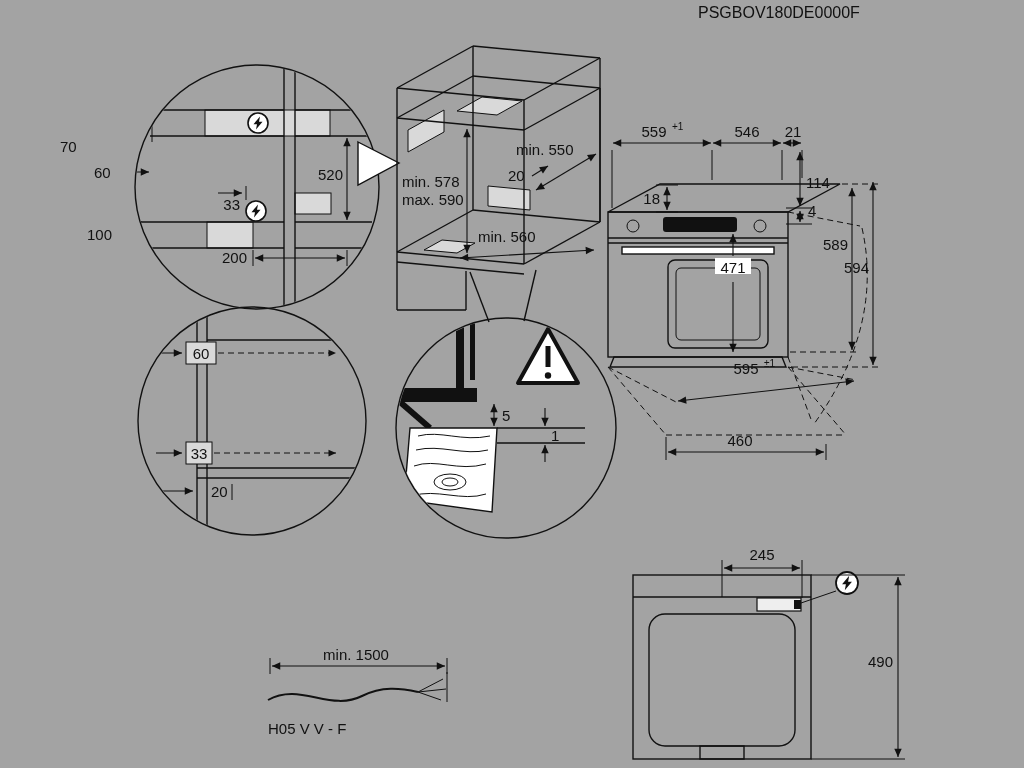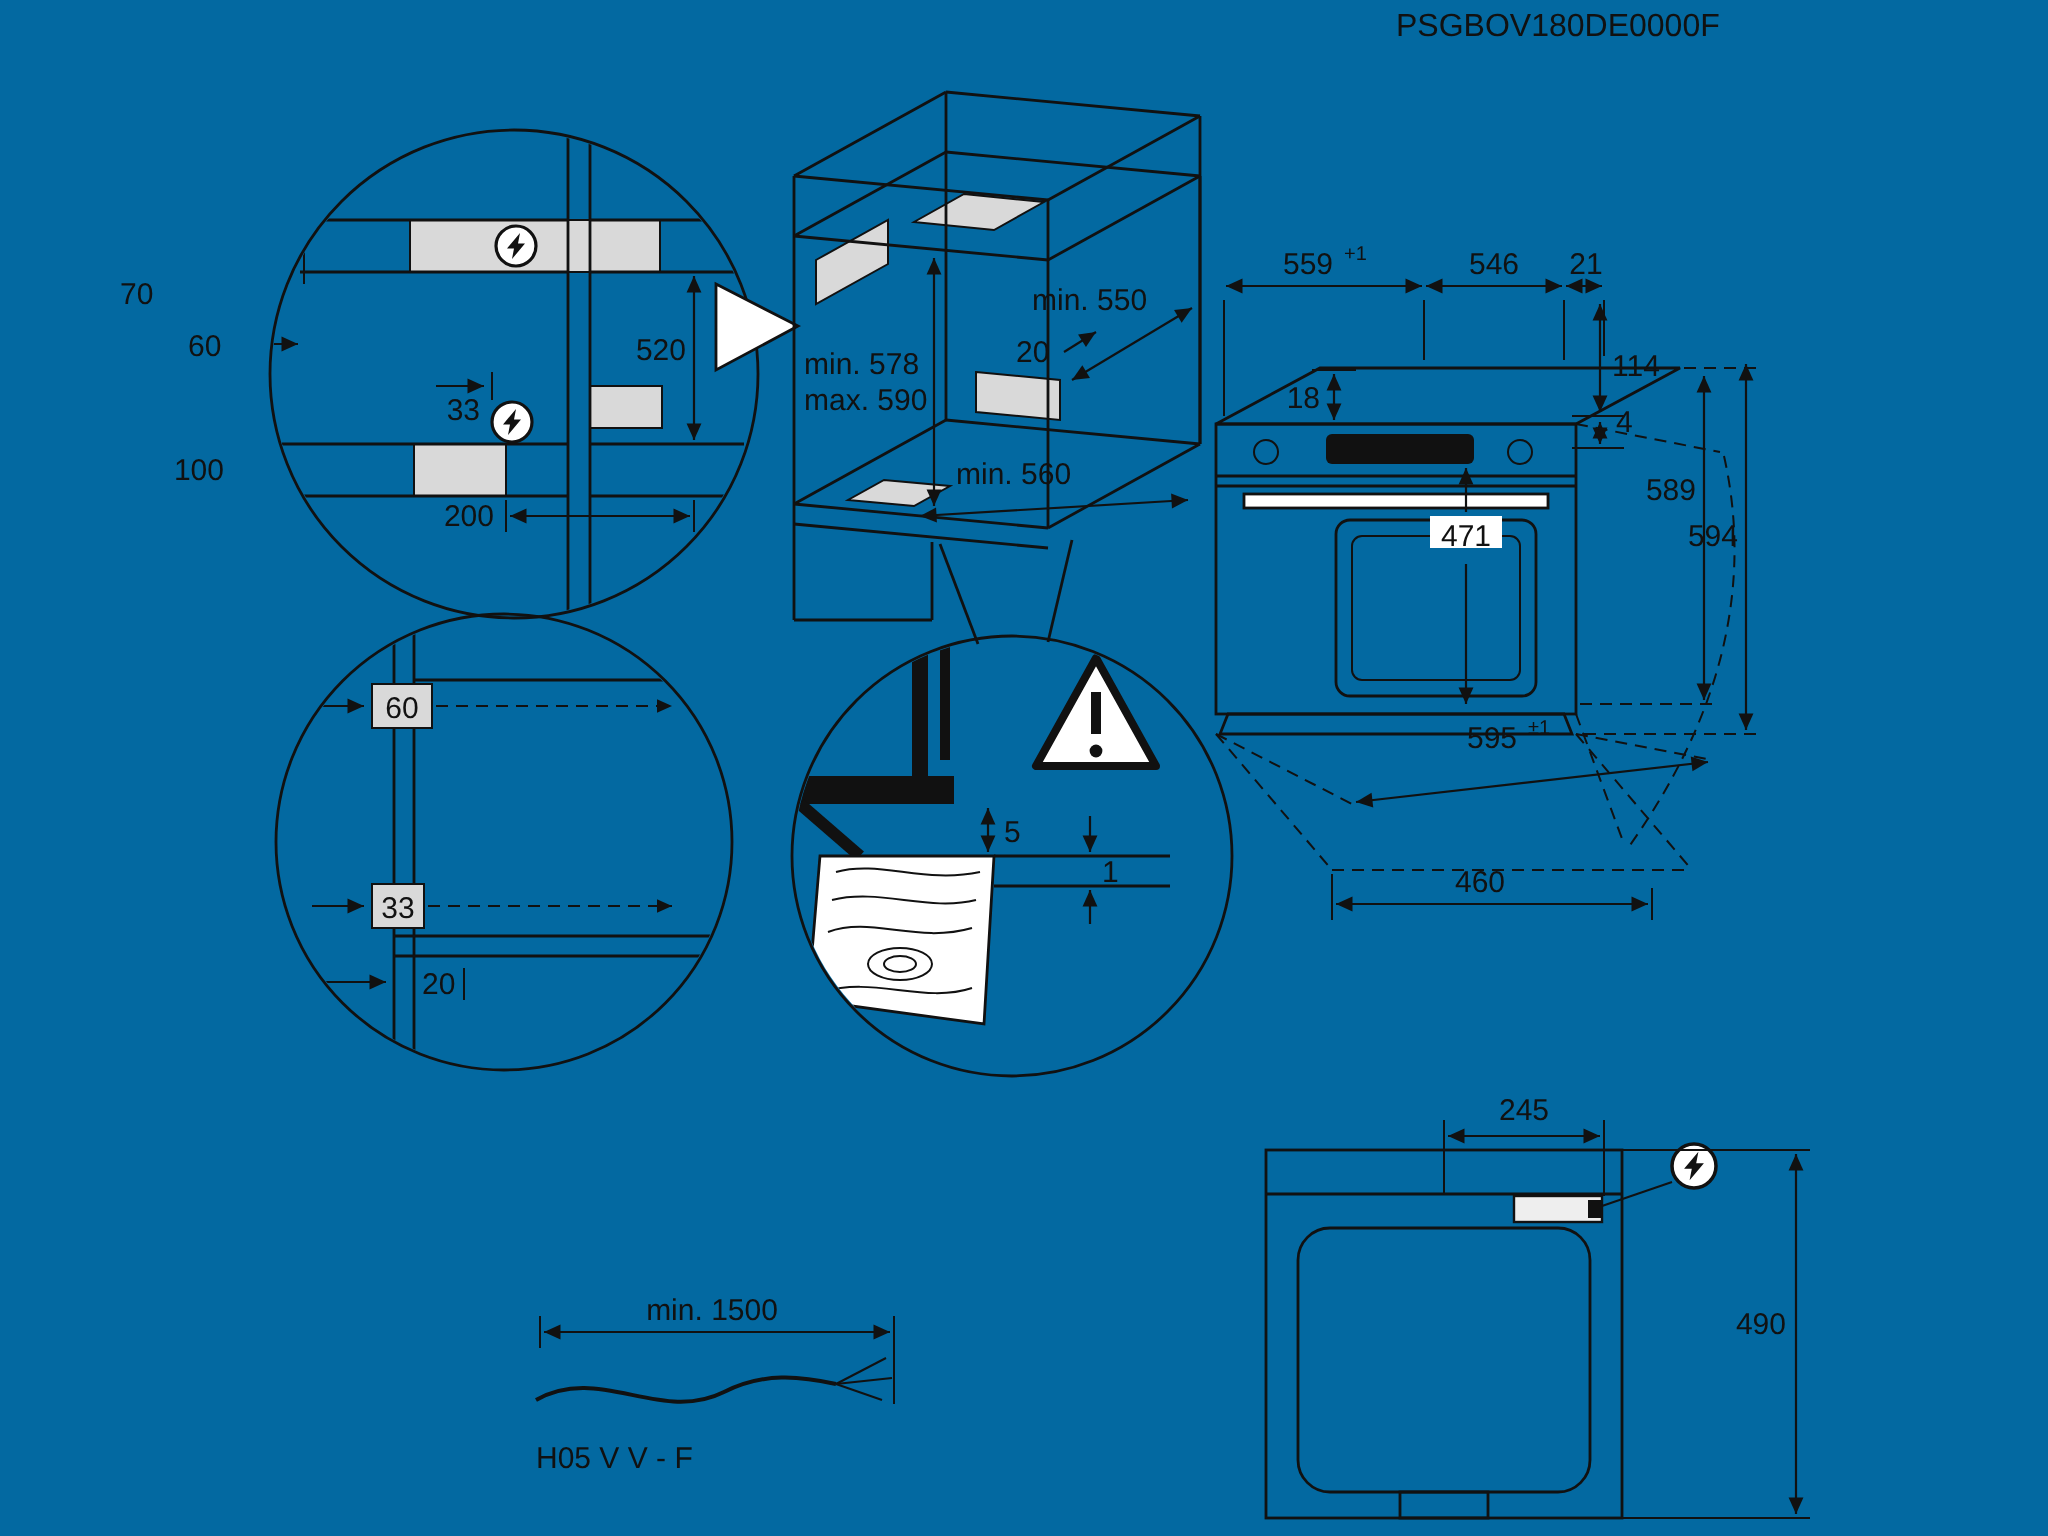--- a/index.html
+++ b/index.html
@@ -1,16 +1,16 @@
 <!DOCTYPE html>
 <html><head>
 <meta charset="utf-8">
 <style>
   html,body{margin:0;padding:0;background:#ffffff;}
-  #stage{position:relative;width:1024px;height:768px;background:#0369a1;overflow:hidden;
+  #stage{position:relative;width:1024px;height:768px;background:#a3a3a3;overflow:hidden;
          font-family:"Liberation Sans",sans-serif;}
   svg text{font-family:"Liberation Sans",sans-serif;font-size:15px;fill:#111;}
   svg text.sup{font-size:10px;}
   svg text.part{font-size:16px;}
   .ln{stroke:#111;stroke-width:1.4;fill:none;}
   .thick{stroke:#111;stroke-width:2;fill:none;}
   .thin{stroke:#111;stroke-width:1;fill:none;}
   .dim{stroke:#111;stroke-width:1.1;fill:none;}
   .dash{stroke:#111;stroke-width:1;fill:none;stroke-dasharray:6 4;}
   .gray{fill:#d9d9d9;stroke:#111;stroke-width:1;}

